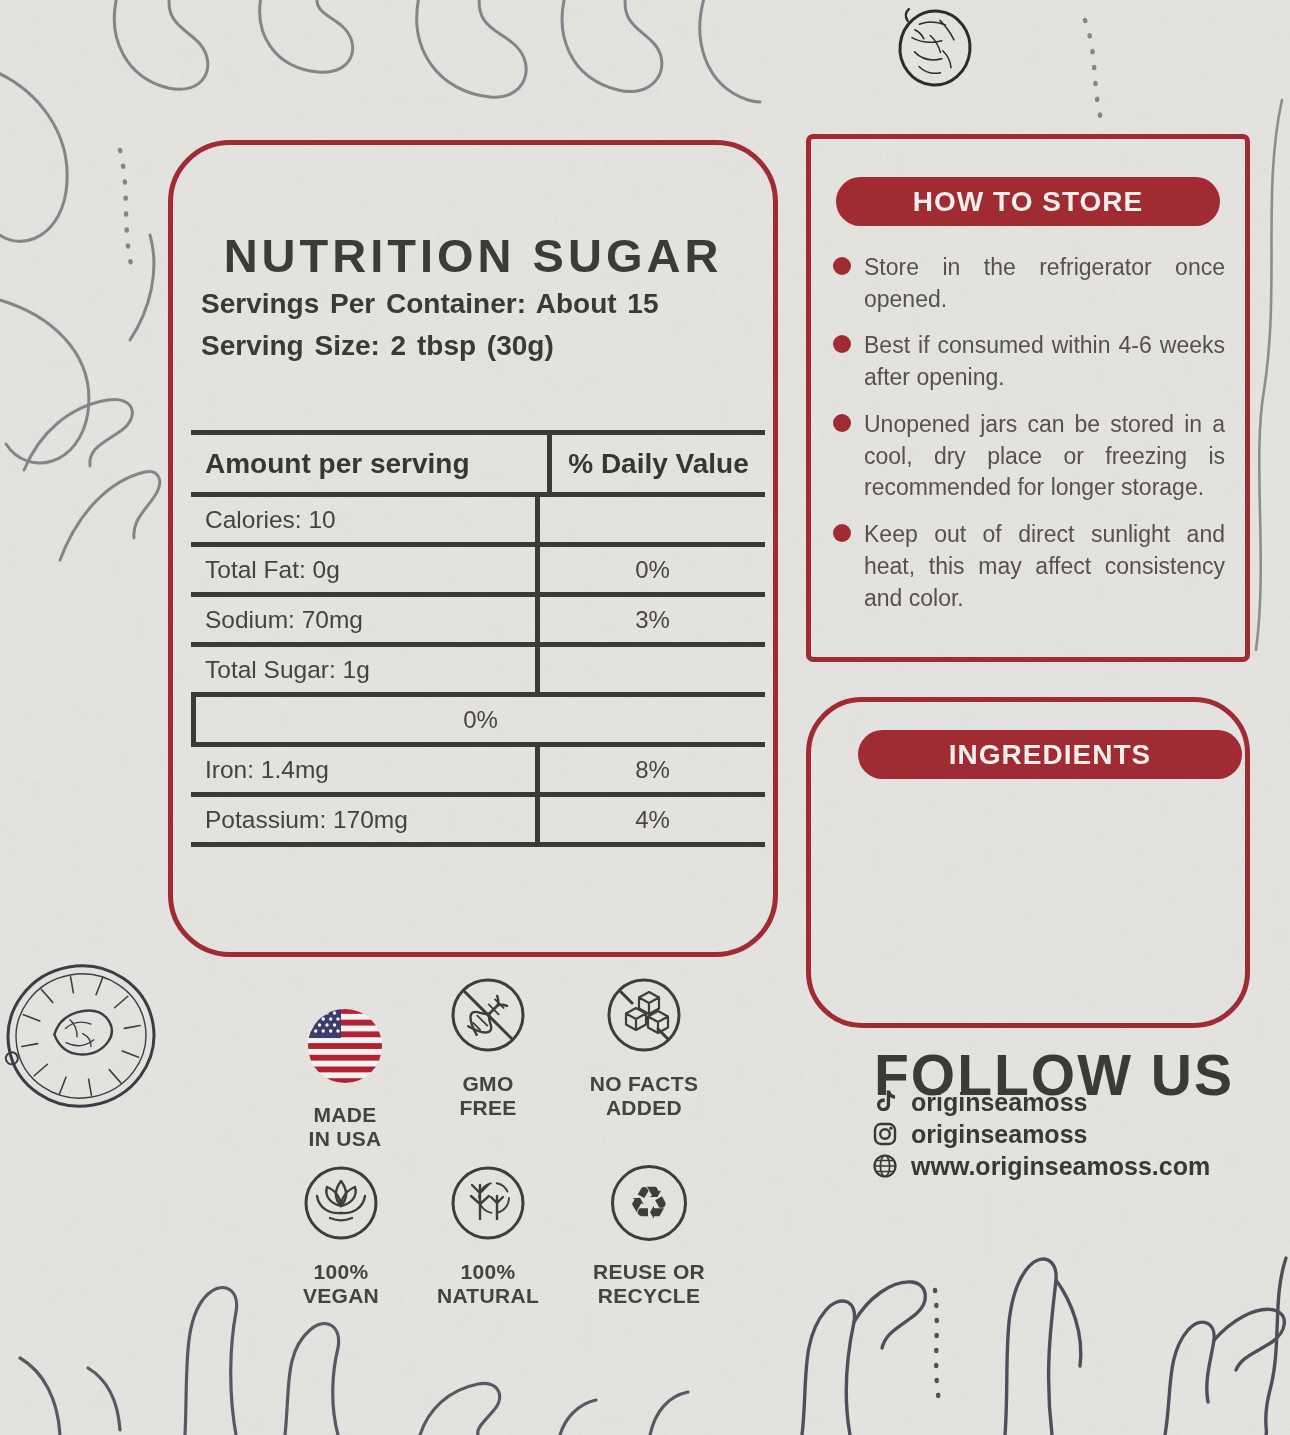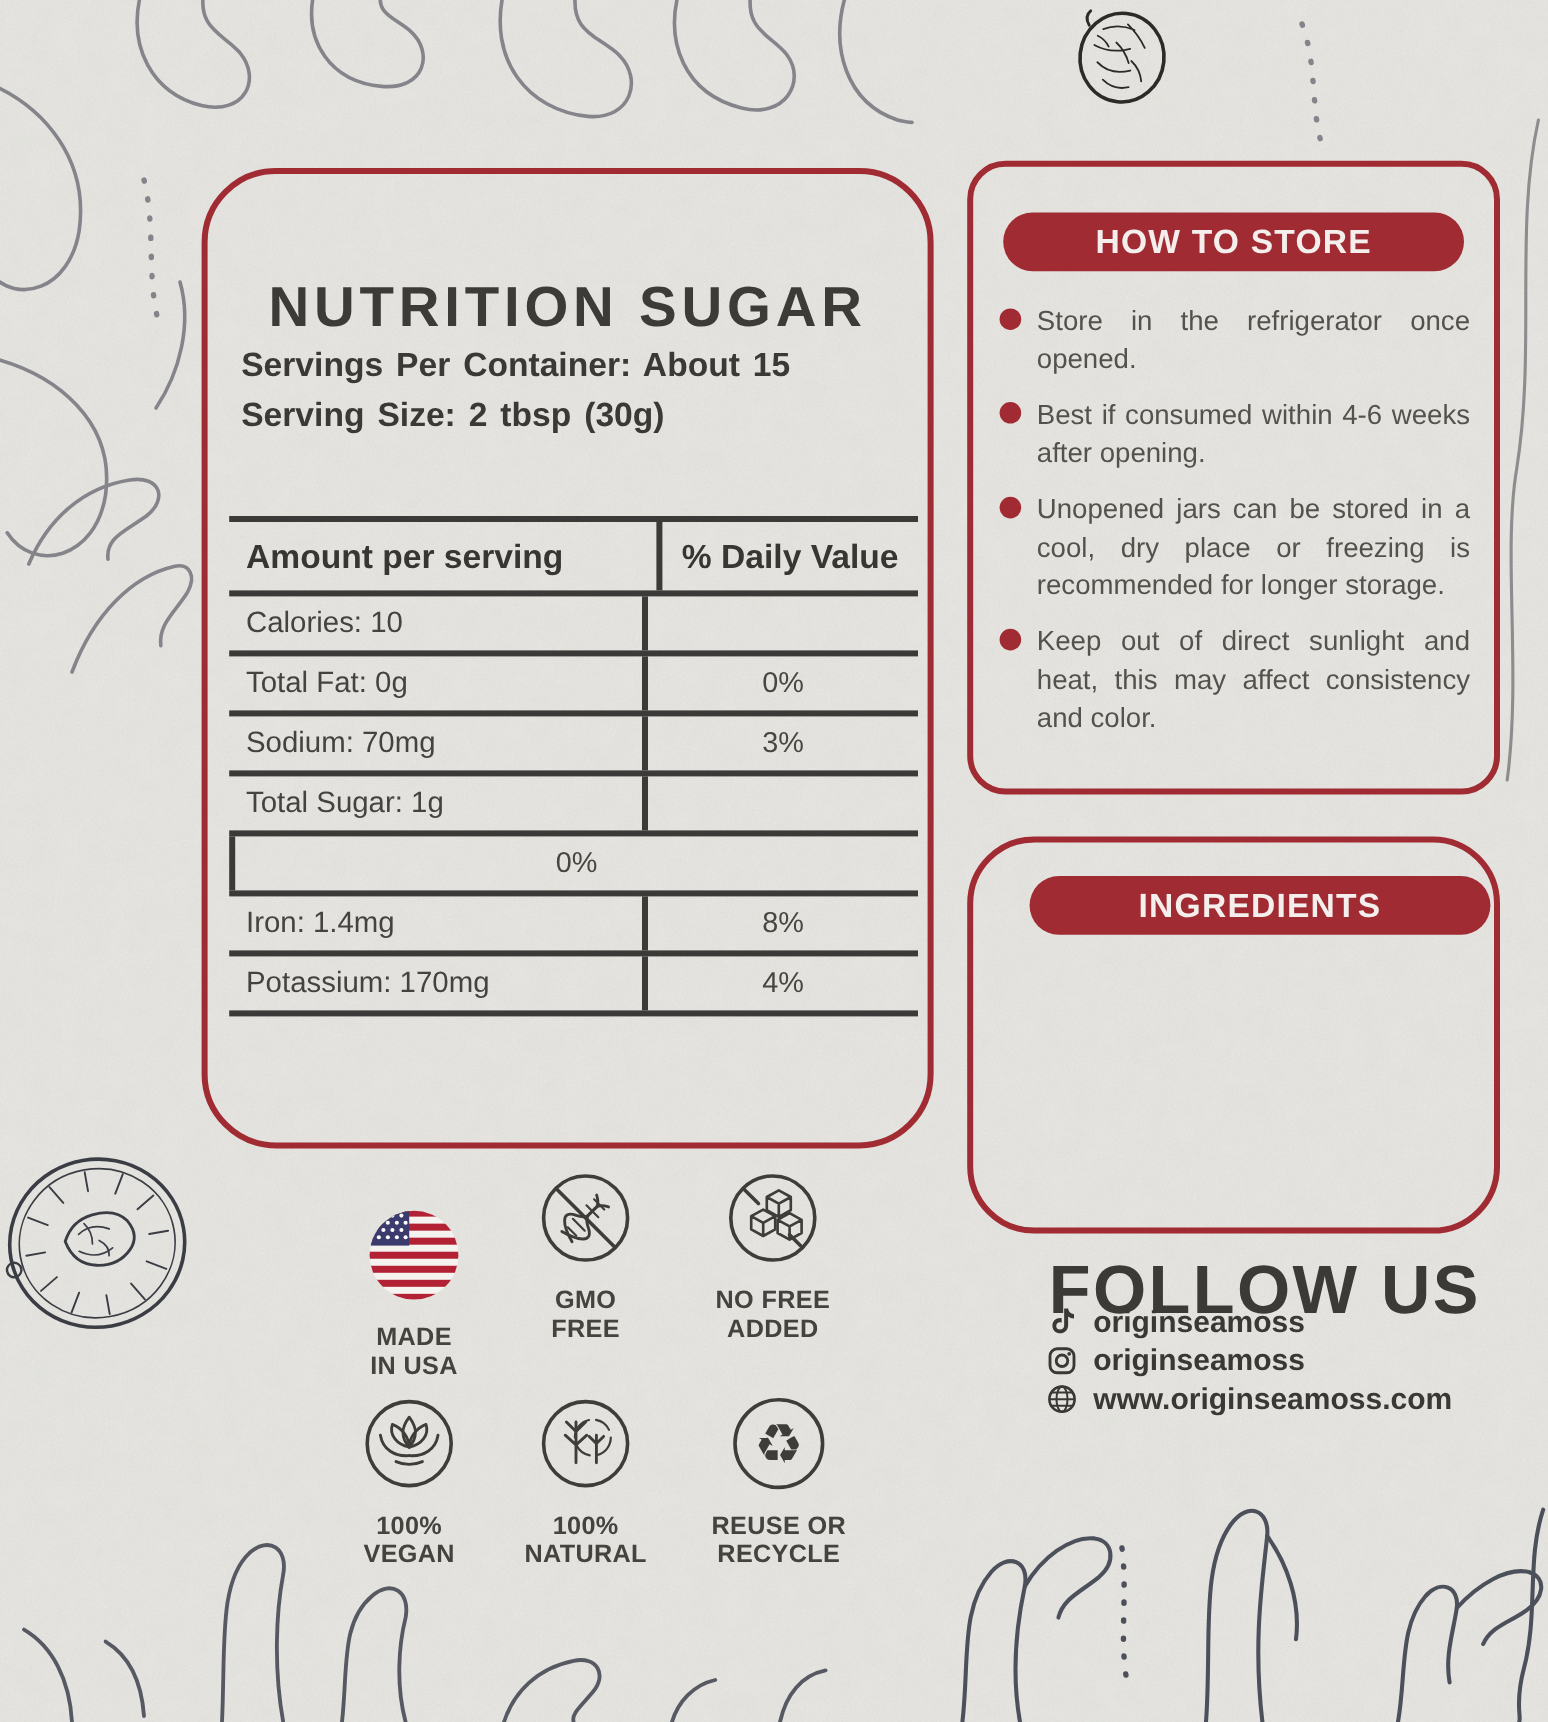--- a/index.html
+++ b/index.html
@@ -8,21 +8,21 @@
     background:#e9e8e4;
     font-family:"Liberation Sans","DejaVu Sans",sans-serif;
     color:#45433f;
   }
   svg.bg{position:absolute;left:0;top:0;z-index:0;}
   .layer{position:absolute;left:0;top:0;width:1290px;height:1435px;z-index:1;}
 
   
   .panel{position:absolute;border:5px solid #a02b33;background:transparent;box-sizing:border-box;}
   #nutrition-panel{left:168px;top:140px;width:610px;height:817px;border-radius:62px;}
-  #store-panel{left:806px;top:134px;width:444px;height:528px;border-radius:32px;}
+  #store-panel{left:806px;top:134px;width:444px;height:528px;border-radius:7px;}
   #ingredients-panel{left:806px;top:697px;width:444px;height:331px;border-radius:56px;padding-left:44px;}
 
   .n-title{position:absolute;top:52px;left:0;width:100%;text-align:center;
     font-size:47px;font-weight:700;letter-spacing:4px;color:#3d3b38;}
   .n-serving{position:absolute;top:138px;left:28px;right:16px;
     font-size:28px;font-weight:700;color:#3b3936;line-height:1.5;word-spacing:3px;}
   .n-table{position:absolute;top:285px;left:18px;width:574px;border-top:5px solid #3b3a38;box-sizing:border-box;}
   .nrow{display:flex;align-items:center;height:50px;border-bottom:5px solid #3b3a38;box-sizing:border-box;}
   .nrow.head{height:62px;gap:12px;}
   .c1{flex:0 0 344px;box-sizing:border-box;padding-left:14px;font-size:24.5px;color:#45433f;}
@@ -255,21 +255,21 @@
 
   <div class="badge" style="left:564px;top:977px;">
     <svg class="circle" viewBox="0 0 76 76" fill="none" stroke="#3e3d3a" stroke-linecap="round">
       <circle cx="38" cy="38" r="35" stroke-width="3"></circle>
       <path d="M14 14 L26 26 M52 52 L62 62" stroke-width="3"></path>
       <use href="#cube" x="43" y="26"></use>
       <use href="#cube" x="30" y="42"></use>
       <use href="#cube" x="52" y="45"></use>
     </svg>
     <div class="lbl">
-      <span>NO FREE</span>
+      <span>NO FACTS</span>
         <span>ADDED</span>
     </div>
   </div>
 
   <div class="badge" style="left:261px;top:1165px;">
     <svg class="circle" viewBox="0 0 76 76" fill="none" stroke="#3e3d3a" stroke-linecap="round" stroke-linejoin="round">
       <circle cx="38" cy="38" r="35" stroke-width="3"></circle>
       <path d="M38 16 C44 24 46 32 38 41 C30 32 32 24 38 16 Z" stroke-width="2.4"></path>
       <path d="M24 22 C32 25 38 33 38 41 C28 39 21 31 24 22 Z" stroke-width="2.4"></path>
       <path d="M52 22 C44 25 38 33 38 41 C48 39 55 31 52 22 Z" stroke-width="2.4"></path>

